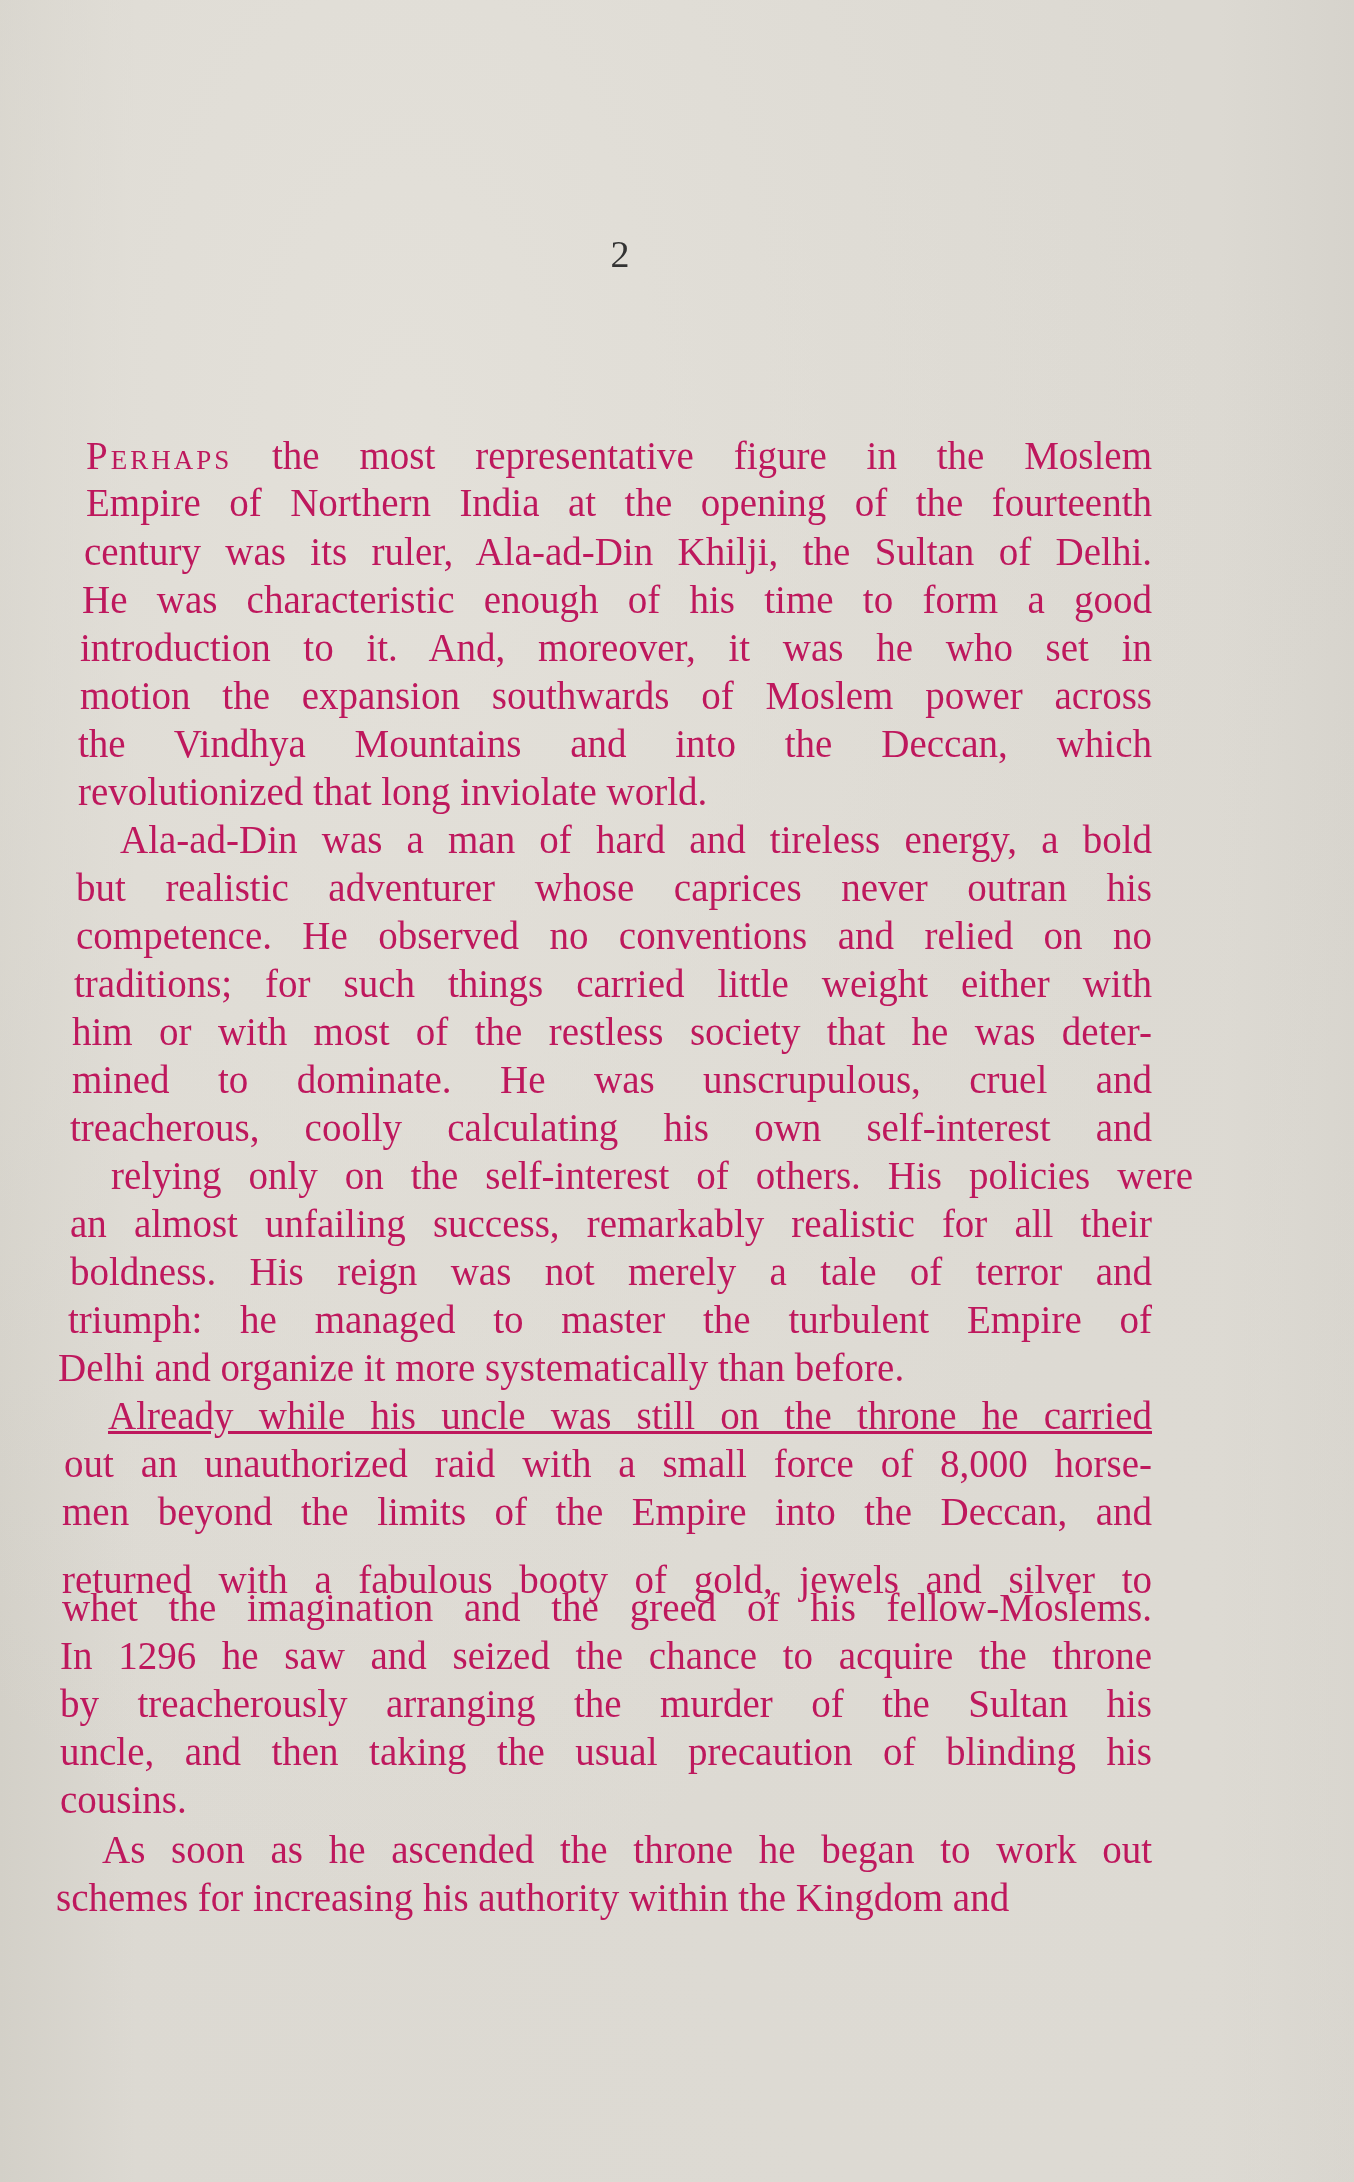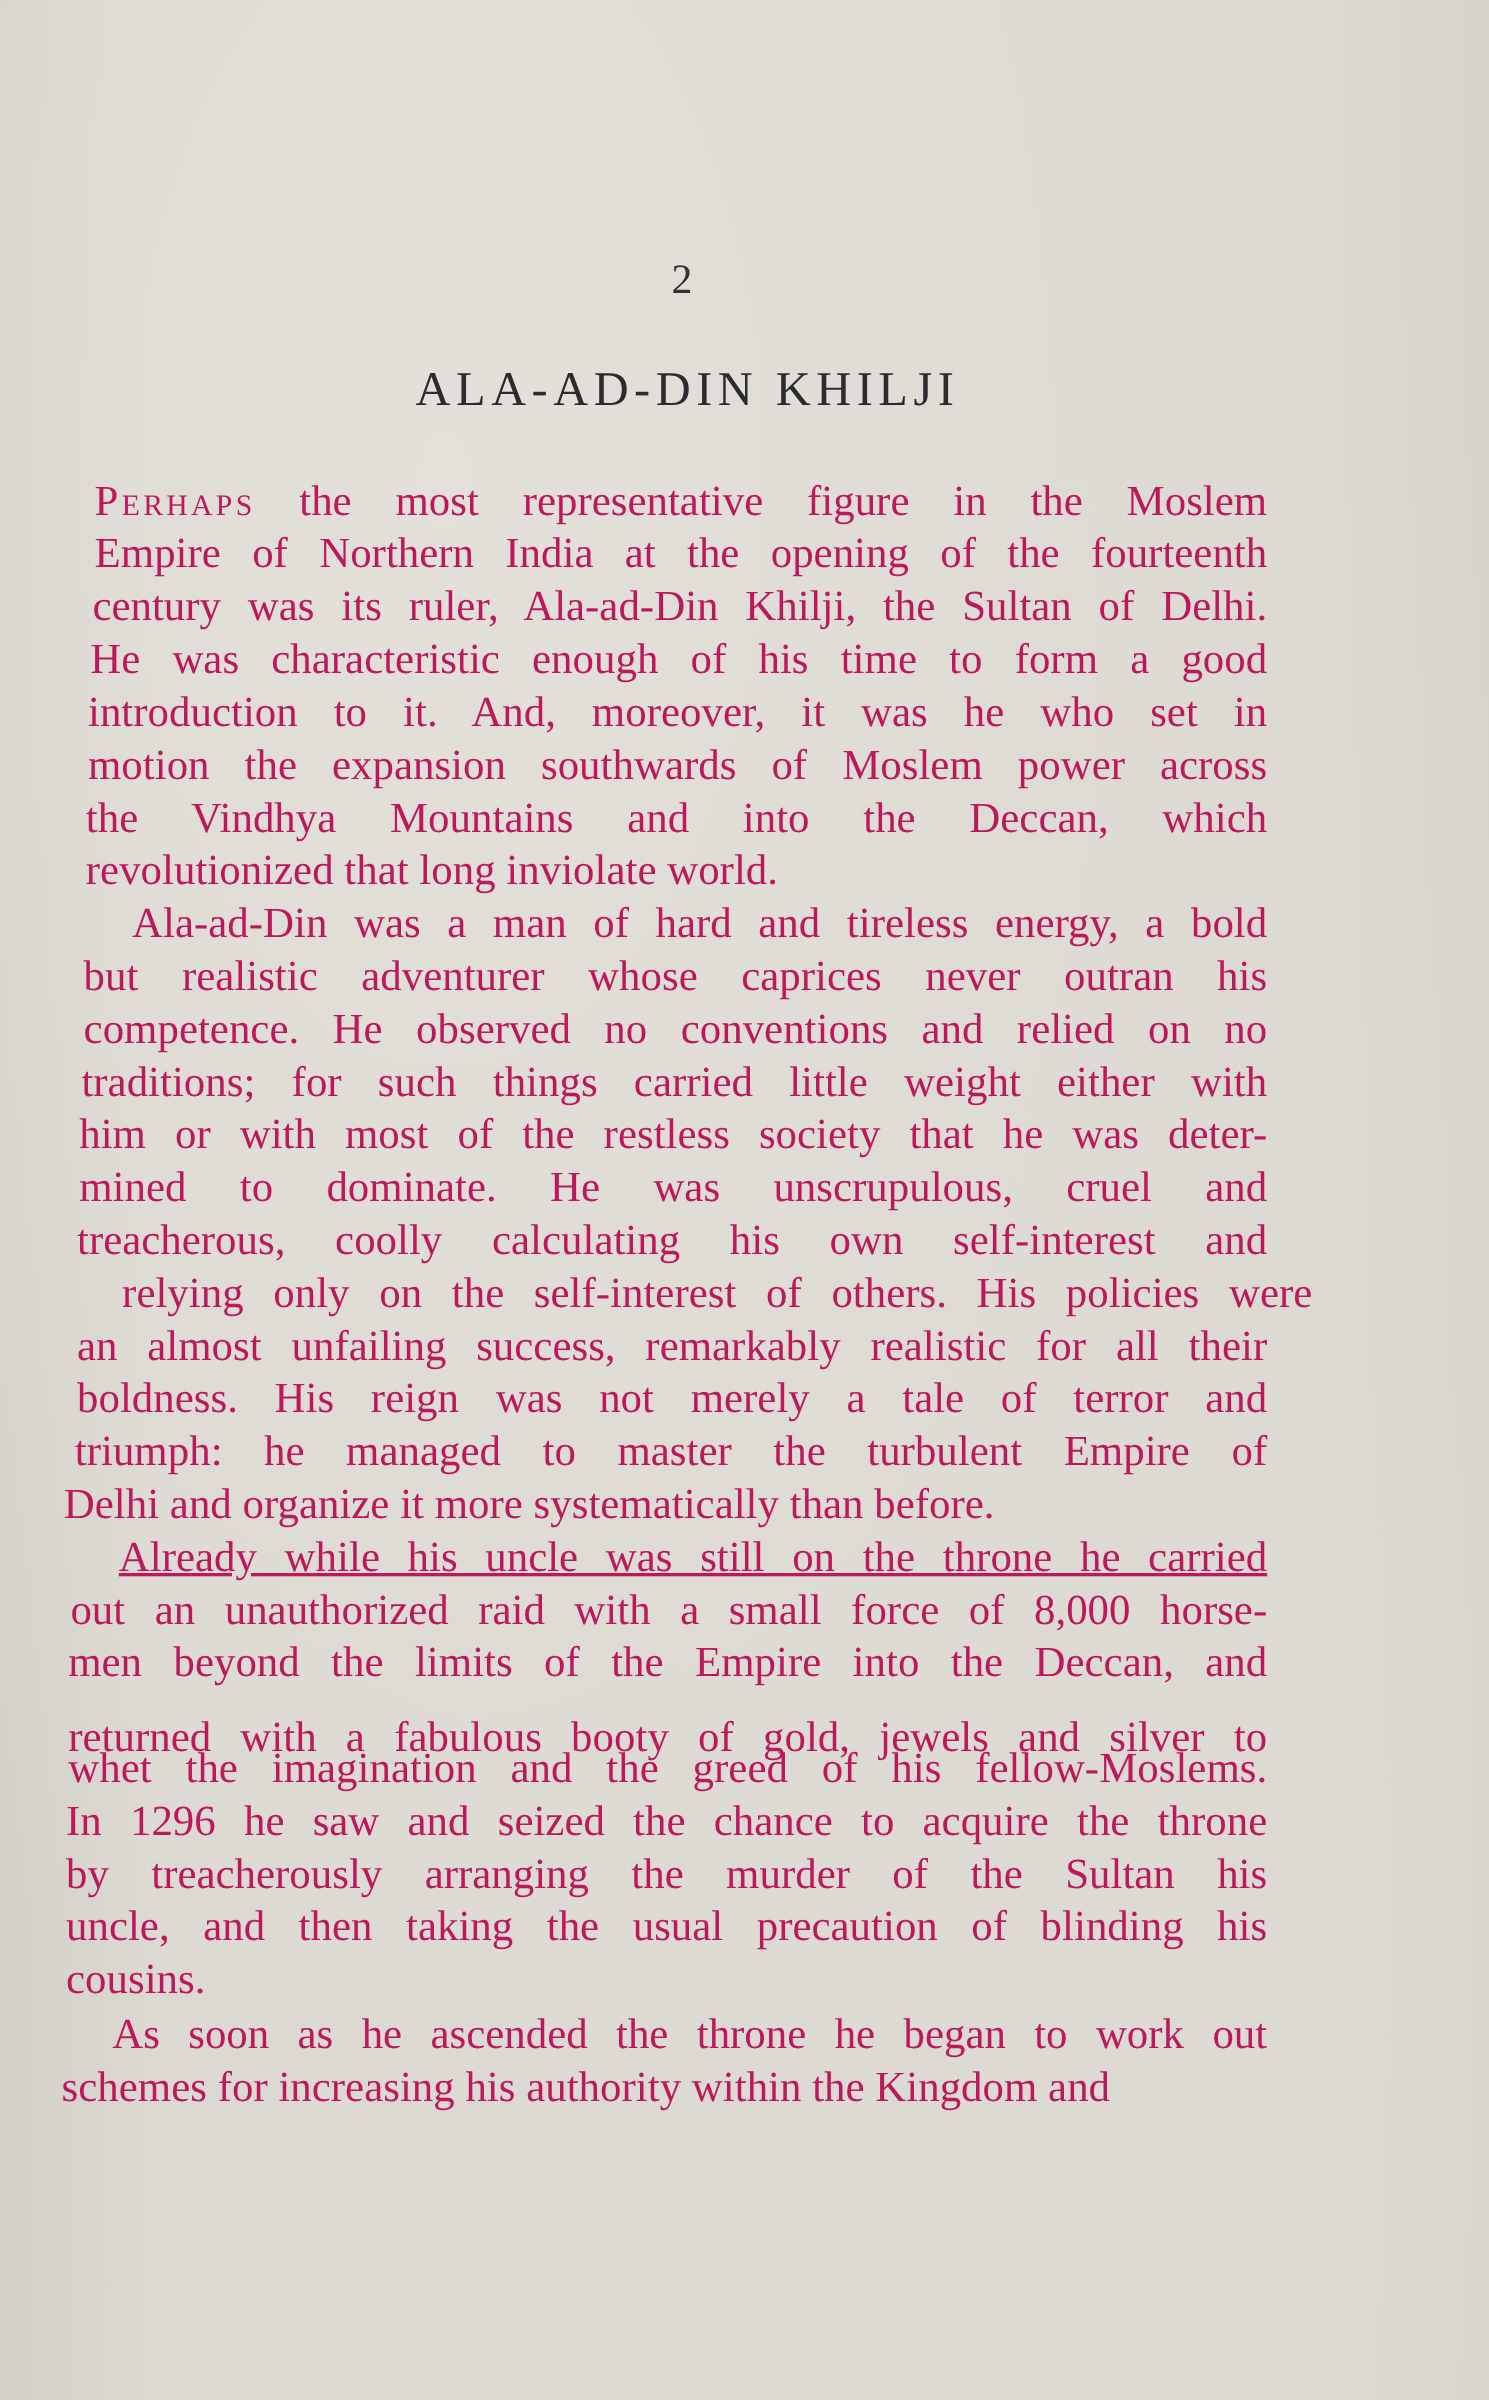--- a/index.html
+++ b/index.html
@@ -66,21 +66,20 @@
     .smallcaps {
       font-variant: small-caps;
       letter-spacing: 3px;
     }
   </style>
 </head>
 <body>
 
 <div class="page">
   <div class="chapter-number">2</div>
-  <div class="chapter-title">ALA-AD-DIN KHILJI</div>
   <div class="text-block" id="text-block">
       <div class="line" style="left: 86px; top: 432px; width: 1066px; white-space: normal; height: 48px; overflow: visible;"><span class="smallcaps">Perhaps</span><span> the most representative figure in the Moslem</span></div>
       <div class="line" style="left: 86px; top: 479px; width: 1066px; white-space: normal; height: 48px; overflow: visible;">Empire of Northern India at the opening of the fourteenth</div>
       <div class="line" style="left: 84px; top: 528px; width: 1068px; white-space: normal; height: 48px; overflow: visible;">century was its ruler, Ala-ad-Din Khilji, the Sultan of Delhi.</div>
       <div class="line" style="left: 82px; top: 576px; width: 1070px; white-space: normal; height: 48px; overflow: visible;">He was characteristic enough of his time to form a good</div>
       <div class="line" style="left: 80px; top: 624px; width: 1072px; white-space: normal; height: 48px; overflow: visible;">introduction to it. And, moreover, it was he who set in</div>
       <div class="line" style="left: 80px; top: 672px; width: 1072px; white-space: normal; height: 48px; overflow: visible;">motion the expansion southwards of Moslem power across</div>
       <div class="line" style="left: 78px; top: 720px; width: 1074px; white-space: normal; height: 48px; overflow: visible;">the Vindhya Mountains and into the Deccan, which</div>
       <div class="line last" style="left: 78px; top: 768px;">revolutionized that long inviolate world.</div>
       <div class="line" style="left: 120px; top: 816px; width: 1032px; white-space: normal; height: 48px; overflow: visible;">Ala-ad-Din was a man of hard and tireless energy, a bold</div>

